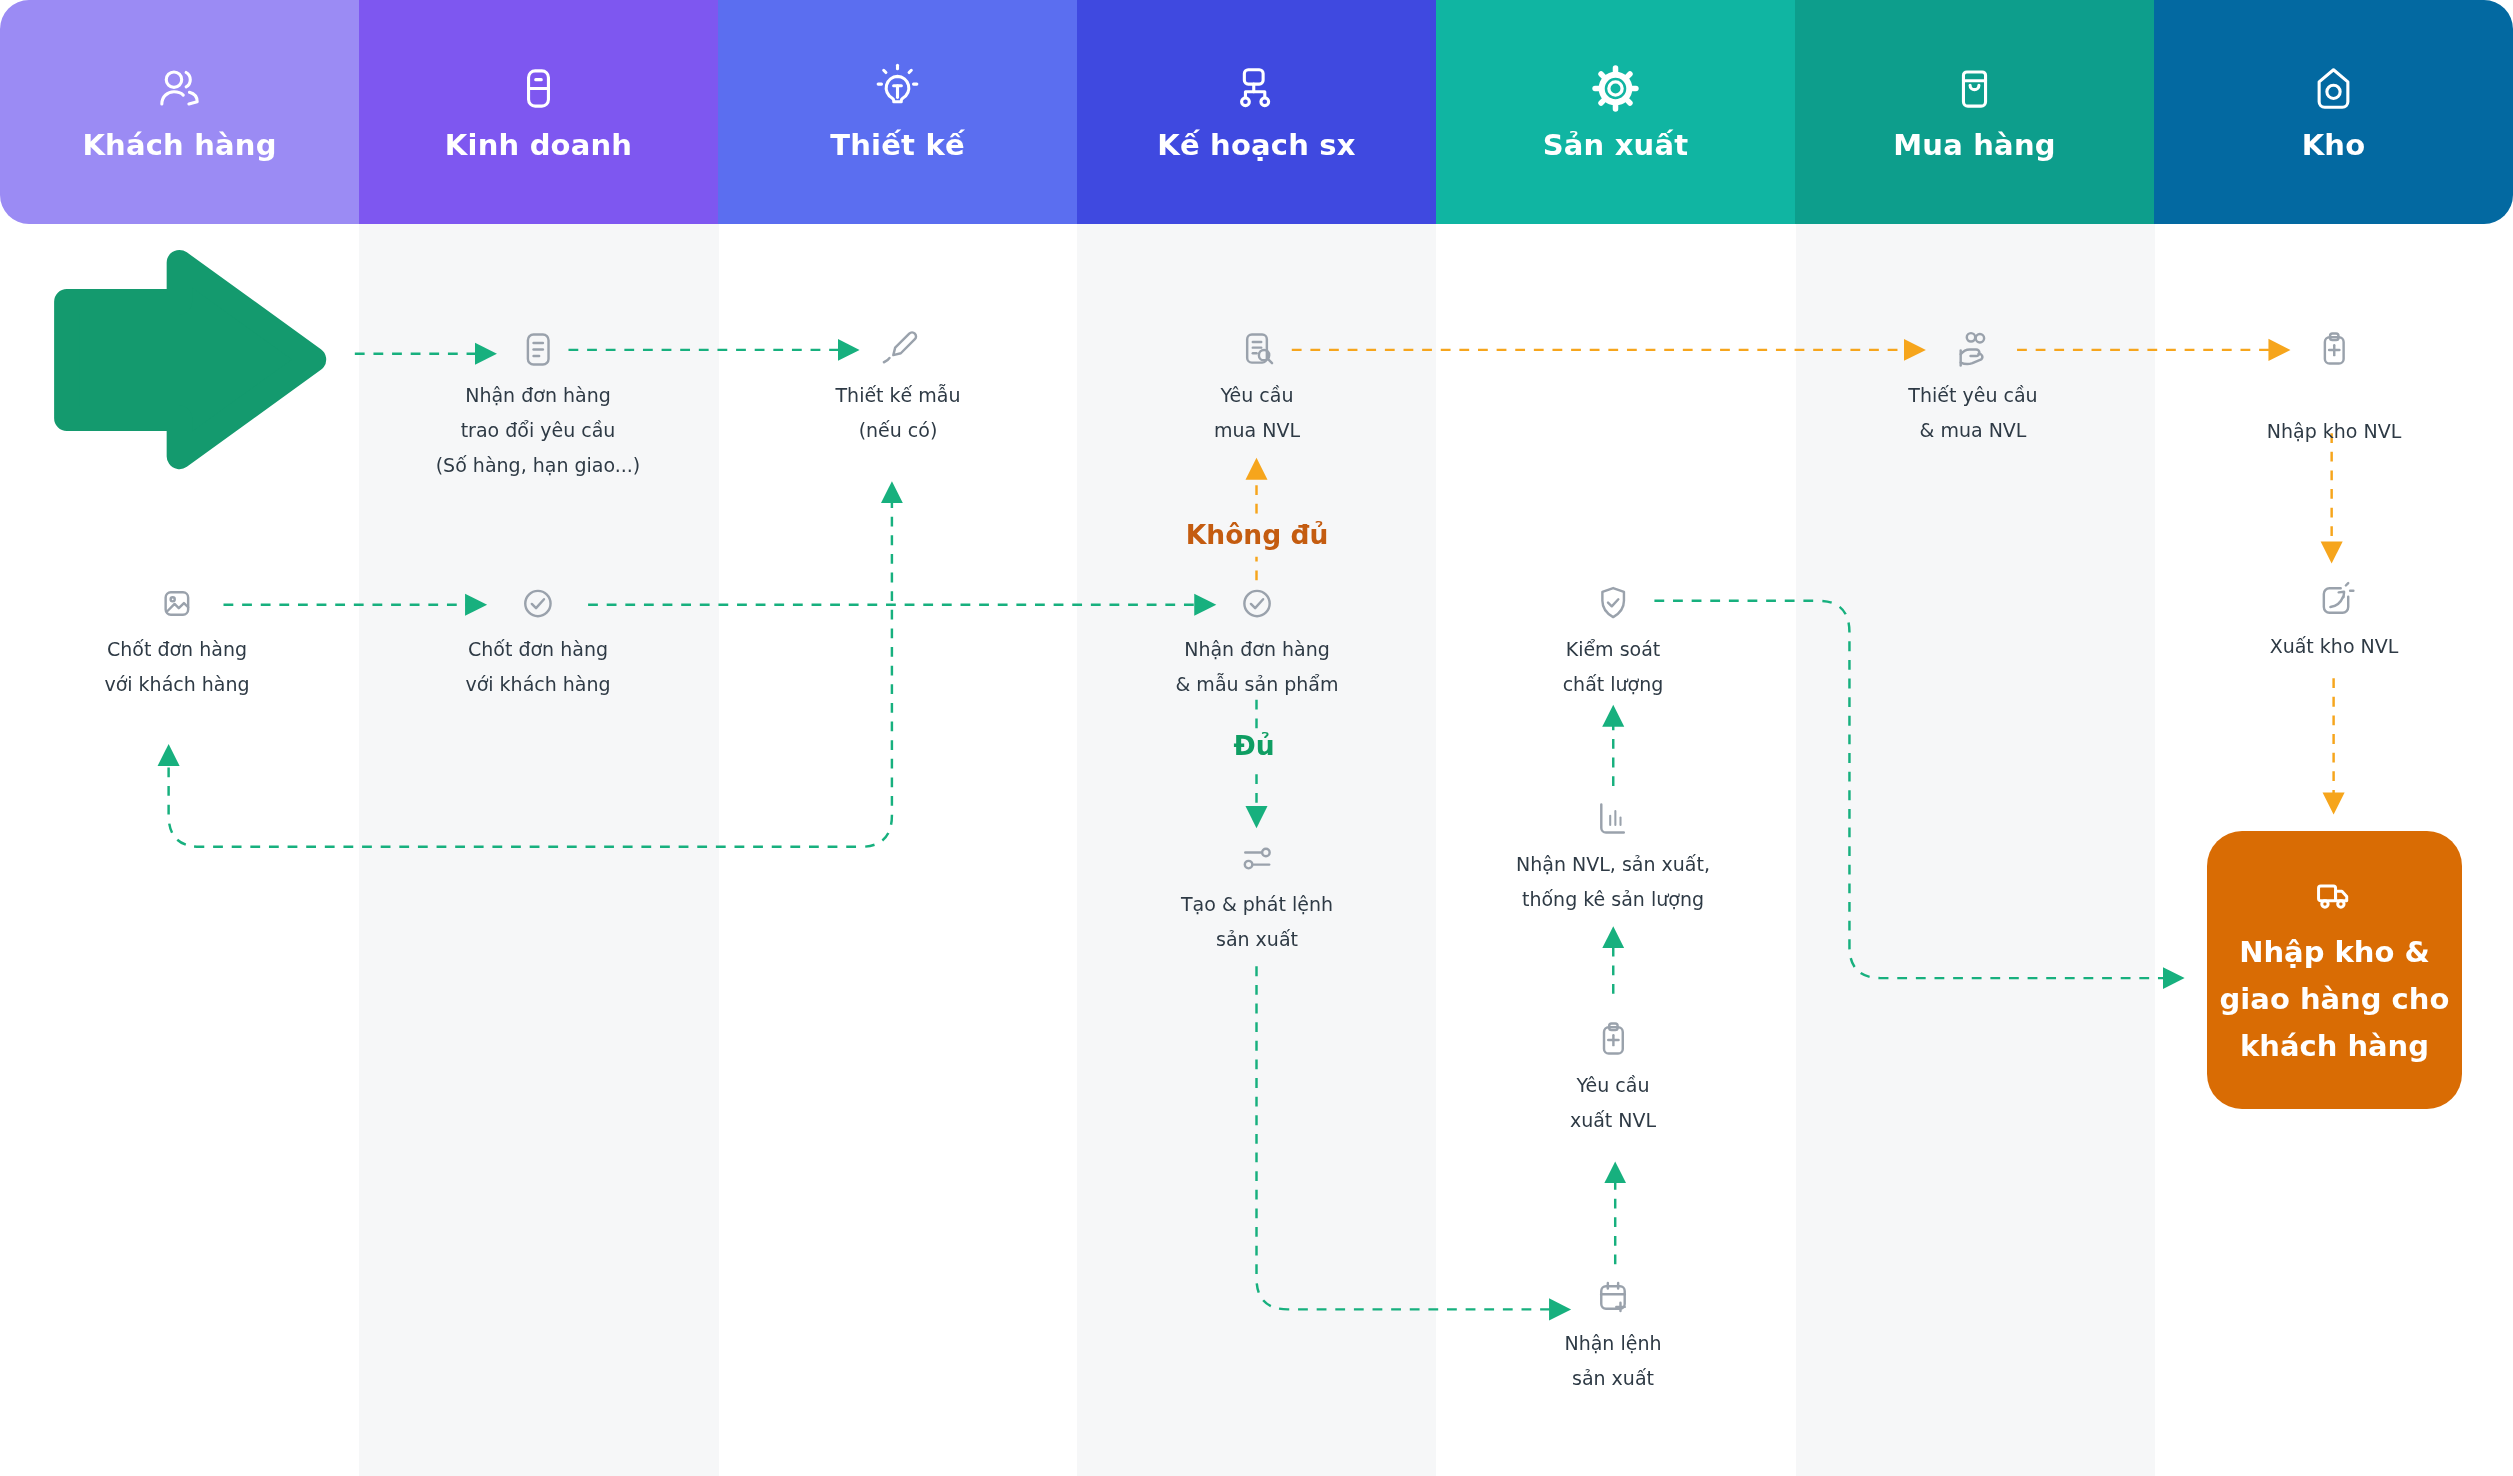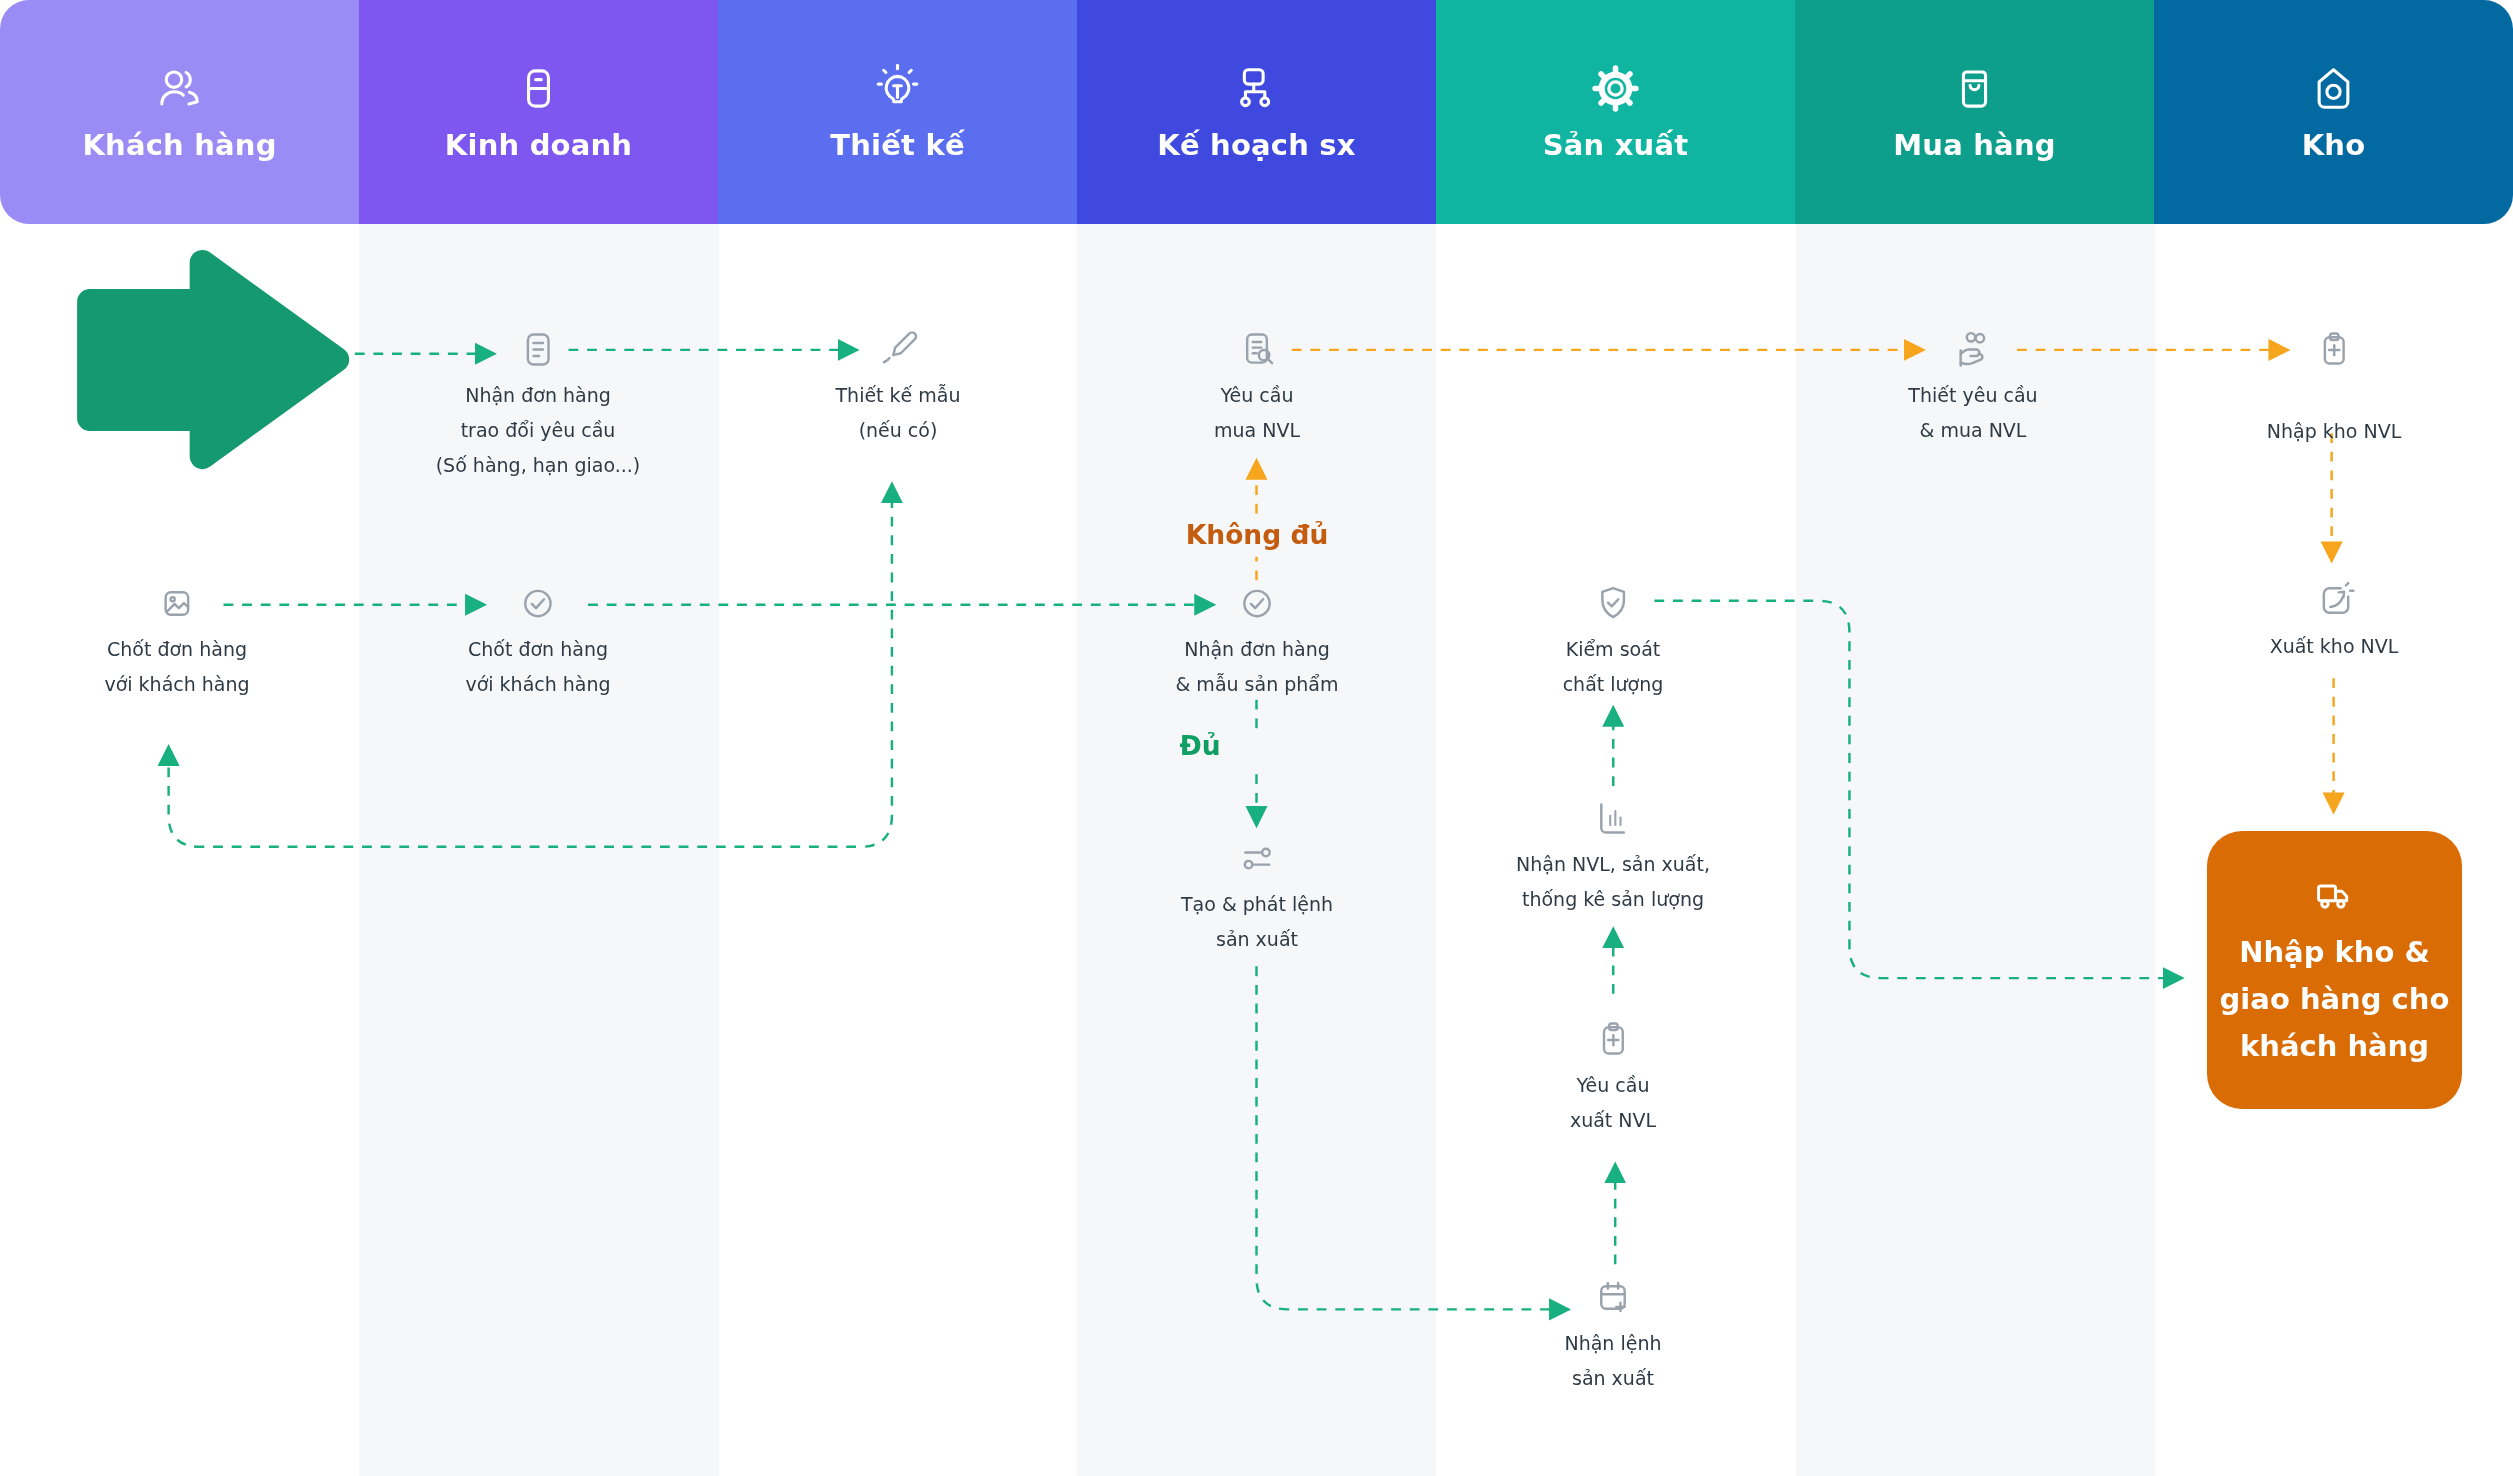--- a/index.html
+++ b/index.html
@@ -20,21 +20,21 @@
   .node{position:absolute;transform:translateX(-50%);display:flex;flex-direction:column;
         align-items:center;width:max-content;text-align:center;}
   .node .lbl{margin-top:5.9px;font-size:19px;line-height:35px;color:#2e3a45;}
   .node .lbl span{display:block;}
   .gicon{stroke:#9aa2ac;fill:none;stroke-width:2.6;stroke-linecap:round;stroke-linejoin:round;}
   .wicon{stroke:#ffffff;fill:none;stroke-width:2.8;stroke-linecap:round;stroke-linejoin:round;}
 
   .decision{position:absolute;transform:translate(-50%,-50%);font-size:26.5px;font-weight:700;}
   .d-orange{color:#c45c10;} .d-green{color:#0f9e63;}
 
-  .startwrap{position:absolute;left:36px;top:245px;width:323px;height:230px;}
+  .startwrap{position:absolute;left:13px;top:245px;width:323px;height:230px;}
   .starttext{position:absolute;left:39px;top:316px;width:235px;text-align:center;color:#fff;
              font-size:30px;line-height:46px;font-weight:600;}
 
   .endbox{position:absolute;left:2207px;top:831px;width:255px;height:278px;background:#d96c04;
           border-radius:35px;display:flex;flex-direction:column;align-items:center;justify-content:center;}
   .endbox .elbl{margin-top:8px;color:#fff;font-size:29px;line-height:47px;font-weight:700;text-align:center;}
   .endbox .elbl span{display:block;}
 
   svg.overlay{position:absolute;left:0;top:0;pointer-events:none;}
   .cg{stroke:#17b07e;stroke-width:2.5;fill:none;stroke-dasharray:10 9;}
@@ -284,21 +284,21 @@
       <path d="M20 31c7-1 11-4.5 13.5-11"></path>
         <path d="M34 20.5l.6-5.8-5.8.6"></path>
       <path d="M36.5 8l2.5-2.5"></path>
         <path d="M41 13.5h3.5"></path>
     </svg>
     <div class="lbl">
       <span>Xuất kho NVL</span>
     </div>
   </div>
 
-  <div class="decision d-green" style="left:1200px;top:745px;">Đủ</div>
+  <div class="decision d-green" style="left:1254px;top:745px;">Đủ</div>
 
   <div class="node" style="left:1257px;top:836px;">
     <svg class="gicon" width="45" height="45" viewBox="0 0 48 48">
       <path d="M11 17.5h17"></path>
         <circle cx="33" cy="17.5" r="4"></circle>
       <circle cx="14.5" cy="30.5" r="4"></circle>
         <path d="M19.5 30.5h17"></path>
     </svg>
     <div class="lbl">
       <span>Tạo &amp; phát lệnh</span>

